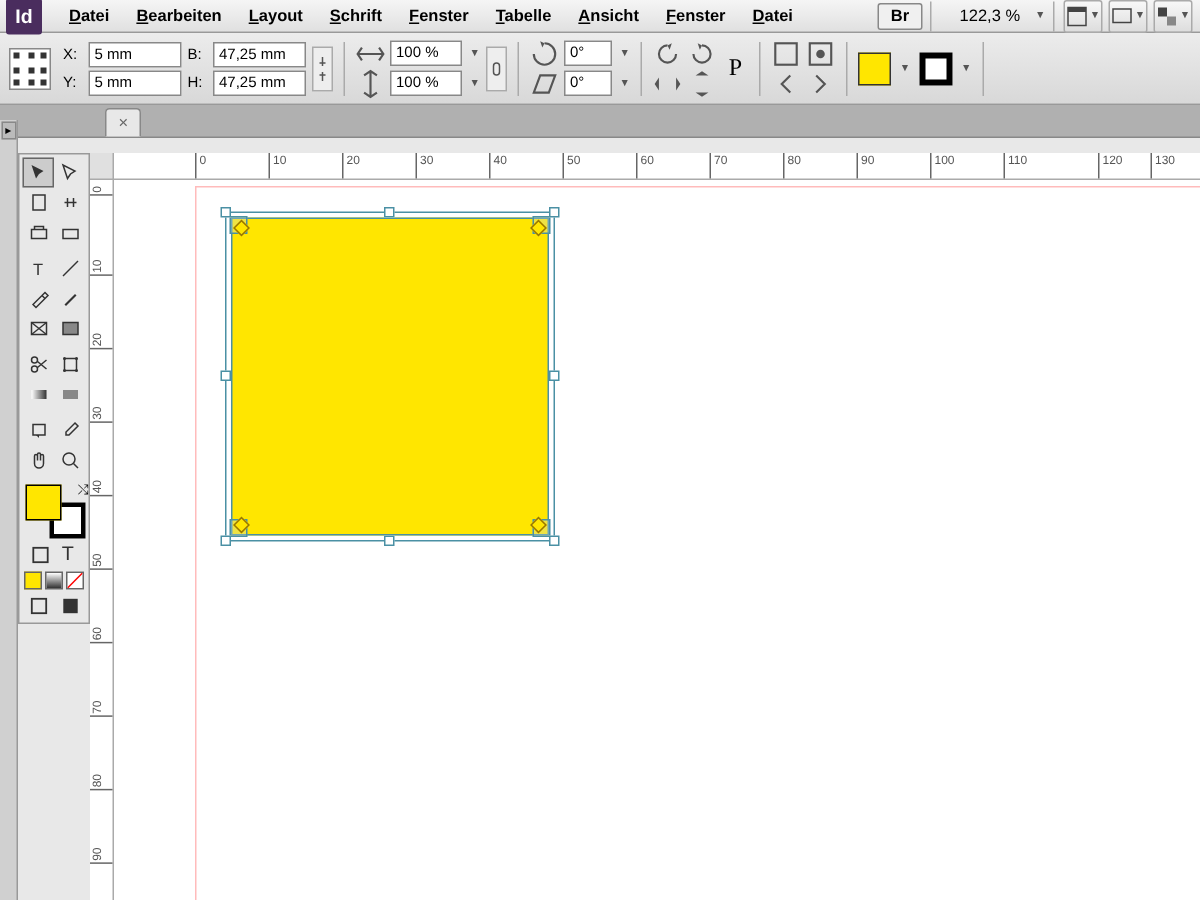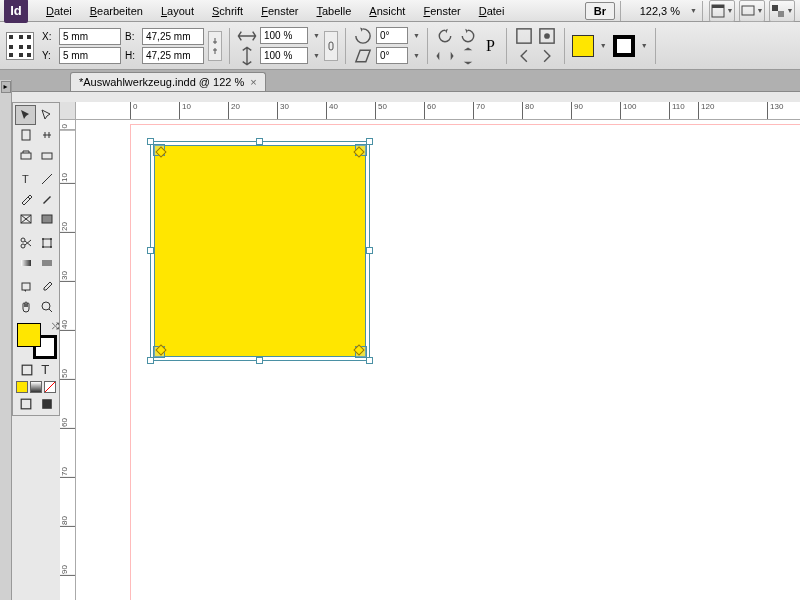--- a/index.html
+++ b/index.html
@@ -1,20 +1,20 @@
 <!DOCTYPE html>
 <html><head>
 <meta charset="utf-8">
 <style>
 * { margin: 0; padding: 0; box-sizing: border-box; font-family: Tahoma, Arial, sans-serif; font-size: 11px; }
 body { background: #e8e8e8; width: 800px; height: 600px; overflow: hidden; position: relative; }
 
 .menubar { height: 22px; background: linear-gradient(#f5f5f5,#e0e0e0); border-bottom: 1px solid #999; display: flex; align-items: center; padding: 0 4px; gap: 2px; }
 .app-icon { width: 24px; height: 24px; background: #4a2d5e; color: #fff; font-weight: bold; font-size: 13px; display: flex; align-items: center; justify-content: center; border-radius: 2px; margin-right: 8px; }
-.menu-item { padding: 4px 8px; cursor: pointer; text-decoration: underline; text-decoration-color: transparent; }
+.menu-item { padding: 4px 8px; cursor: pointer; text-decoration: underline; text-decoration-color: transparent; font-weight: bold; }
 .menu-item::first-letter { text-decoration: underline; }
 .spacer { flex: 1; }
 .br-btn { padding: 2px 8px; border: 1px solid #888; background: #f0f0f0; border-radius: 2px; font-weight: bold; }
 .zoom-display { padding: 2px 6px; min-width: 60px; display: inline-block; text-align: right; }
 .icon-btn { width: 26px; height: 22px; border: 1px solid #aaa; background: linear-gradient(#f8f8f8,#ddd); border-radius: 2px; display: flex; align-items: center; justify-content: center; margin: 0 1px; }
 .icon-btn svg { width: 14px; height: 14px; }
 .dropdown-arrow { font-size: 7px; margin-left: 2px; color: #555; }
 
 .control-bar { height: 48px; background: linear-gradient(#ececec,#d8d8d8); border-bottom: 1px solid #999; display: flex; align-items: center; padding: 0 6px; gap: 4px; }
 .ref-point { width: 28px; height: 28px; border: 1px solid #888; background: #fff; position: relative; margin-right: 4px; }
@@ -268,21 +268,20 @@
   <span class="dropdown-arrow">▼</span>
   <div class="sep"></div>
 </div>
 
 <div class="left-strip">
   <div class="expand">▸</div>
 </div>
 
 <div class="tab-bar">
   <div class="doc-tab">
-    <span>*Auswahlwerkzeug.indd @ 122 %</span>
     <span class="tab-close">×</span>
   </div>
 </div>
 
 <div class="toolbox">
   <div class="tool-row">
       <div class="tool active">
         <svg viewBox="0 0 14 14">
           <path d="M2 2l3 9 2-3 3-2z" fill="#333"></path>
         </svg>
@@ -469,21 +468,21 @@
     <div class="tick-major" style="left: 152px;">20</div>
     <div class="tick-major" style="left: 201px;">30</div>
     <div class="tick-major" style="left: 250px;">40</div>
     <div class="tick-major" style="left: 299px;">50</div>
     <div class="tick-major" style="left: 348px;">60</div>
     <div class="tick-major" style="left: 397px;">70</div>
     <div class="tick-major" style="left: 446px;">80</div>
     <div class="tick-major" style="left: 495px;">90</div>
     <div class="tick-major" style="left: 544px;">100</div>
     <div class="tick-major" style="left: 593px;">110</div>
-    <div class="tick-major" style="left: 622px;">120</div>
+    <div class="tick-major" style="left: 656px;">120</div>
     <div class="tick-major" style="left: 691px;">130</div>
   </div>
 <div class="ruler-v" id="ruler-v">
     <div class="tick-v" style="top: 4px;">0</div>
     <div class="tick-v" style="top: 53px;">10</div>
     <div class="tick-v" style="top: 102px;">20</div>
     <div class="tick-v" style="top: 151px;">30</div>
     <div class="tick-v" style="top: 200px;">40</div>
     <div class="tick-v" style="top: 249px;">50</div>
     <div class="tick-v" style="top: 298px;">60</div>

